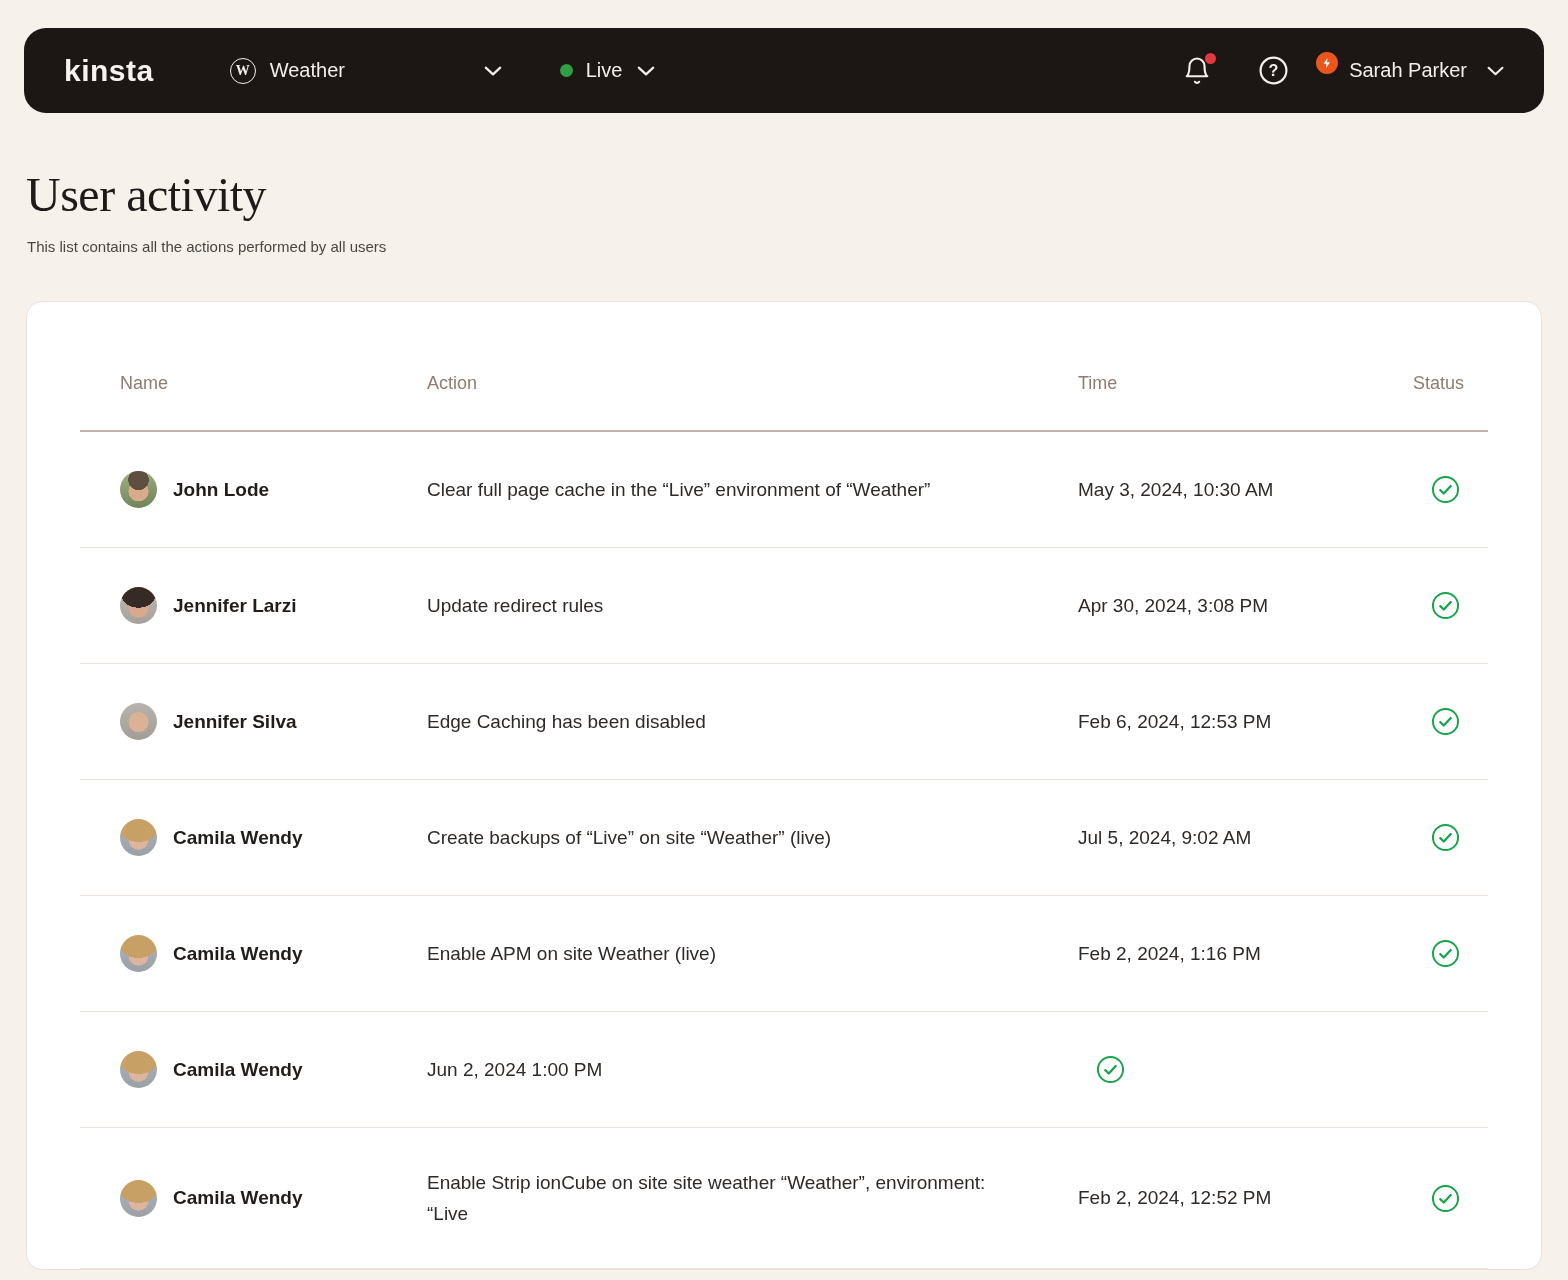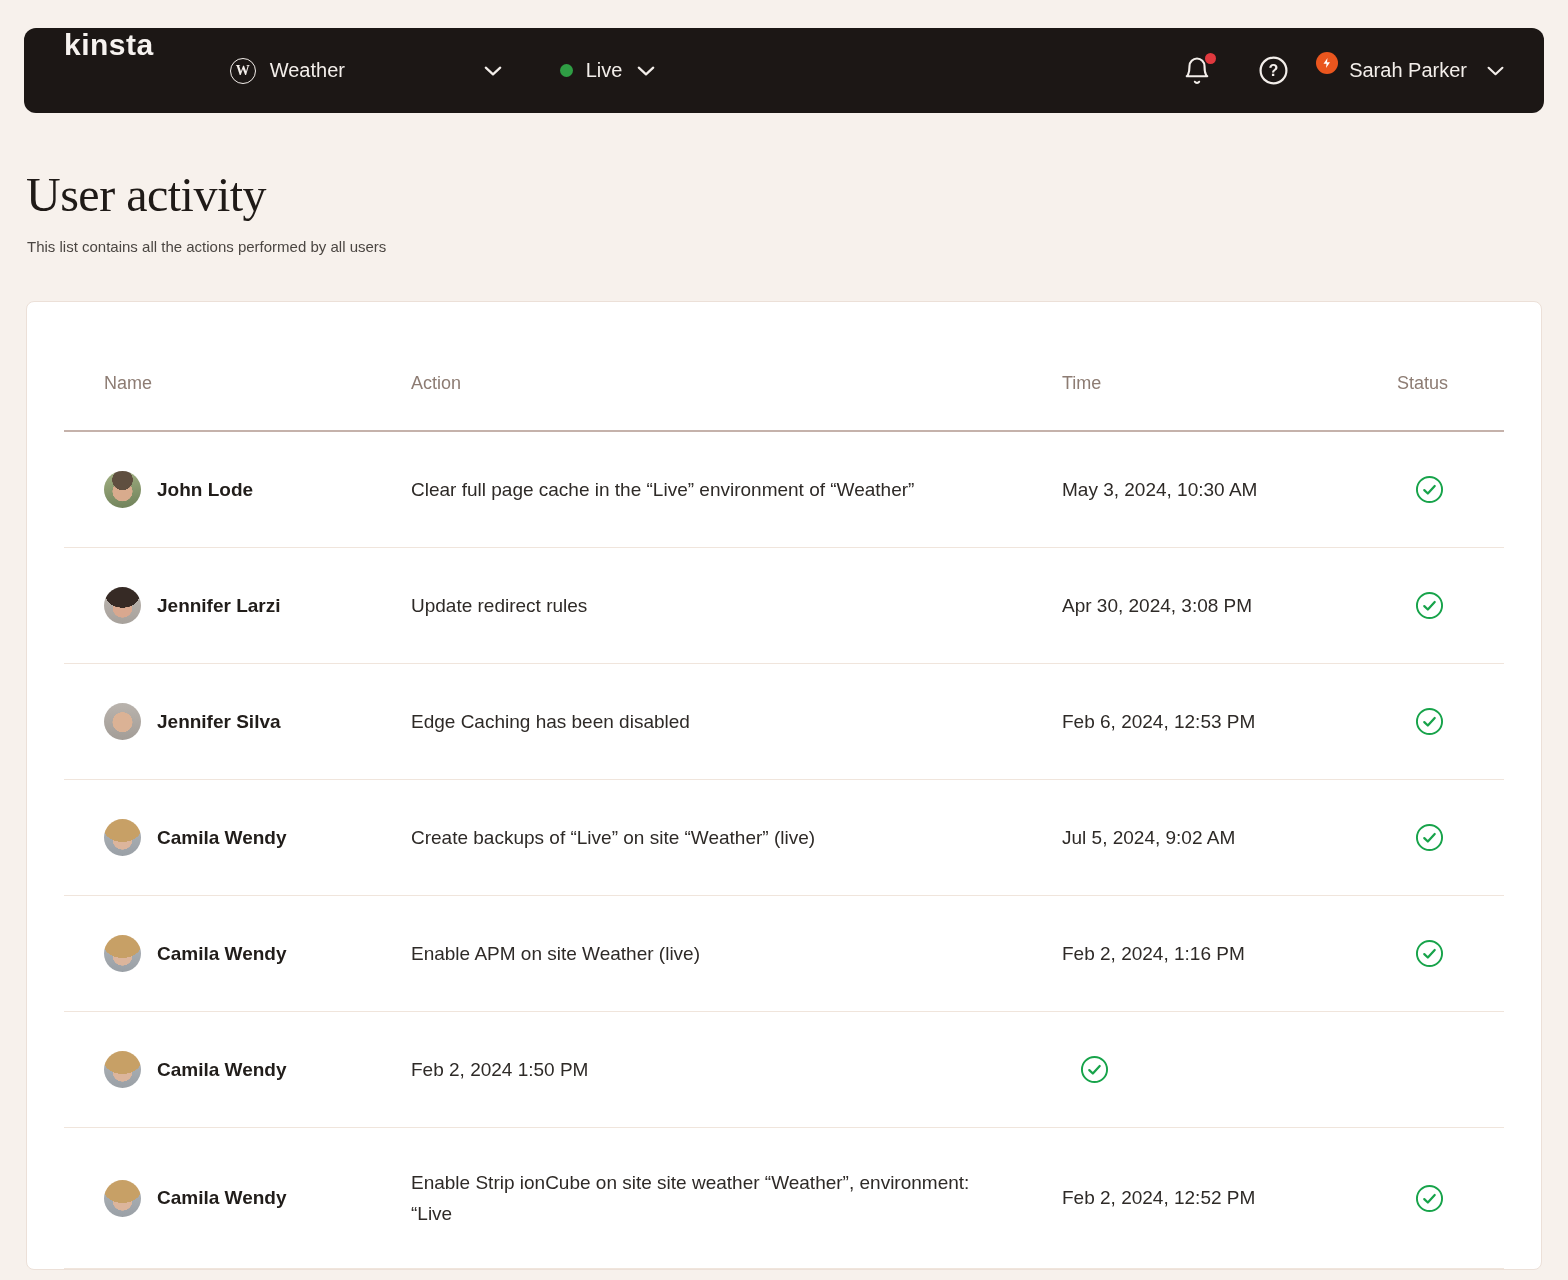--- a/index.html
+++ b/index.html
@@ -7,22 +7,22 @@
     --env-green:#2f9e44; --success-green:#17a34a; --notification-red:#e0393e;
     --badge-orange:#ea561e; --card-bg:#ffffff; --card-border:#ece0d8;
     --row-divider:#f0e5dc; --header-divider:#c5b2ab; --header-text:#8d7c73;
     --title-text:#1f1a17; --subtitle-text:#4b4642; --body-text:#2e2a27;
   }
   *{margin:0;padding:0;box-sizing:border-box;}
   html,body{width:1568px;height:1280px;overflow:hidden;}
   body{background:var(--page-bg);font-family:"Liberation Sans",sans-serif;color:var(--body-text);}
 
   
-  .navbar{margin:28px 24px 0;height:85px;background:var(--navbar-bg);border-radius:12px;
-    display:flex;padding:0 40px;color:var(--navbar-text);}
+  .navbar{margin:28px 24px 0;height:85px;background:var(--navbar-bg);border-radius:22px;
+    display:flex;align-items:center;padding:0 40px;color:var(--navbar-text);}
   .brand{font-size:30px;font-weight:700;letter-spacing:.5px;color:#f6f2ef;}
   .dropdown{display:flex;align-items:center;cursor:pointer;}
   .site-dropdown{margin-left:76px;width:272px;justify-content:space-between;}
   .site-dropdown .left{display:flex;align-items:center;gap:14px;}
   .wp-icon{width:26px;height:26px;border:1.7px solid var(--navbar-text);border-radius:50%;
     display:flex;align-items:center;justify-content:center;font-size:14px;font-weight:700;font-family:"Liberation Serif",serif;}
   .nav-label{font-size:20px;}
   .chev{color:var(--navbar-text);flex:0 0 auto;}
   .env-dropdown{margin-left:58px;gap:13px;}
   .env-dot{width:13px;height:13px;border-radius:50%;background:var(--env-green);}
@@ -53,21 +53,21 @@
   .av-sarah{background:radial-gradient(ellipse 50% 40% at 50% 24%,#2f2522 0 99%,rgba(0,0,0,0) 100%),
     radial-gradient(circle at 50% 58%,#d9ac92 0 36%,rgba(0,0,0,0) 37%),linear-gradient(180deg,#d0c9c3,#bcb5af);}
 
   
   .page-title{margin:54px 0 0 26px;font-family:"Liberation Serif",serif;font-weight:400;
     font-size:48px;letter-spacing:-0.5px;color:var(--title-text);}
   .page-subtitle{margin:16px 0 0 27px;font-size:15px;color:var(--subtitle-text);}
 
   
   .card{margin:46px 26px 0;background:var(--card-bg);border:1px solid var(--card-border);
-    border-radius:8px;padding:0 37px;}
+    border-radius:16px;padding:0 53px;}
   .trow{display:grid;grid-template-columns:347px 651px 335px 1fr;align-items:center;}
   .thead{height:130px;padding-top:34px;border-bottom:2px solid var(--header-divider);
     color:var(--header-text);font-size:18px;}
   .thead .hcell-name{padding-left:40px;}
   .tr{padding:39px 0;border-bottom:1px solid var(--row-divider);font-size:19px;}
   .name-cell{display:flex;align-items:center;gap:16px;padding-left:40px;}
   .uname{font-weight:700;color:#211d1a;}
   .action-text{display:inline-block;max-width:580px;line-height:31px;}
   .status-cell .check{margin-left:18px;display:block;}
   .check circle{fill:none;stroke:var(--success-green);stroke-width:2;}
@@ -213,21 +213,21 @@
           <path d="M9.6 15.6 L13.3 19.2 L20.4 11.4"></path>
         </svg>
     </div>
   </div>
 
   <div class="trow tr">
     <div class="name-cell">
       <span class="avatar row-avatar av-camila"></span>
       <span class="uname">Camila Wendy</span>
     </div>
-    <div>Feb 2, 2024 1:50 PM</div>
+    <div>Jun 2, 2024 1:00 PM</div>
     <div class="status-cell">
       <svg class="check" width="29" height="29" viewBox="0 0 30 30">
           <circle cx="15" cy="15" r="13"></circle>
           <path d="M9.6 15.6 L13.3 19.2 L20.4 11.4"></path>
         </svg>
     </div>
   </div>
 
   <div class="trow tr">
     <div class="name-cell">

